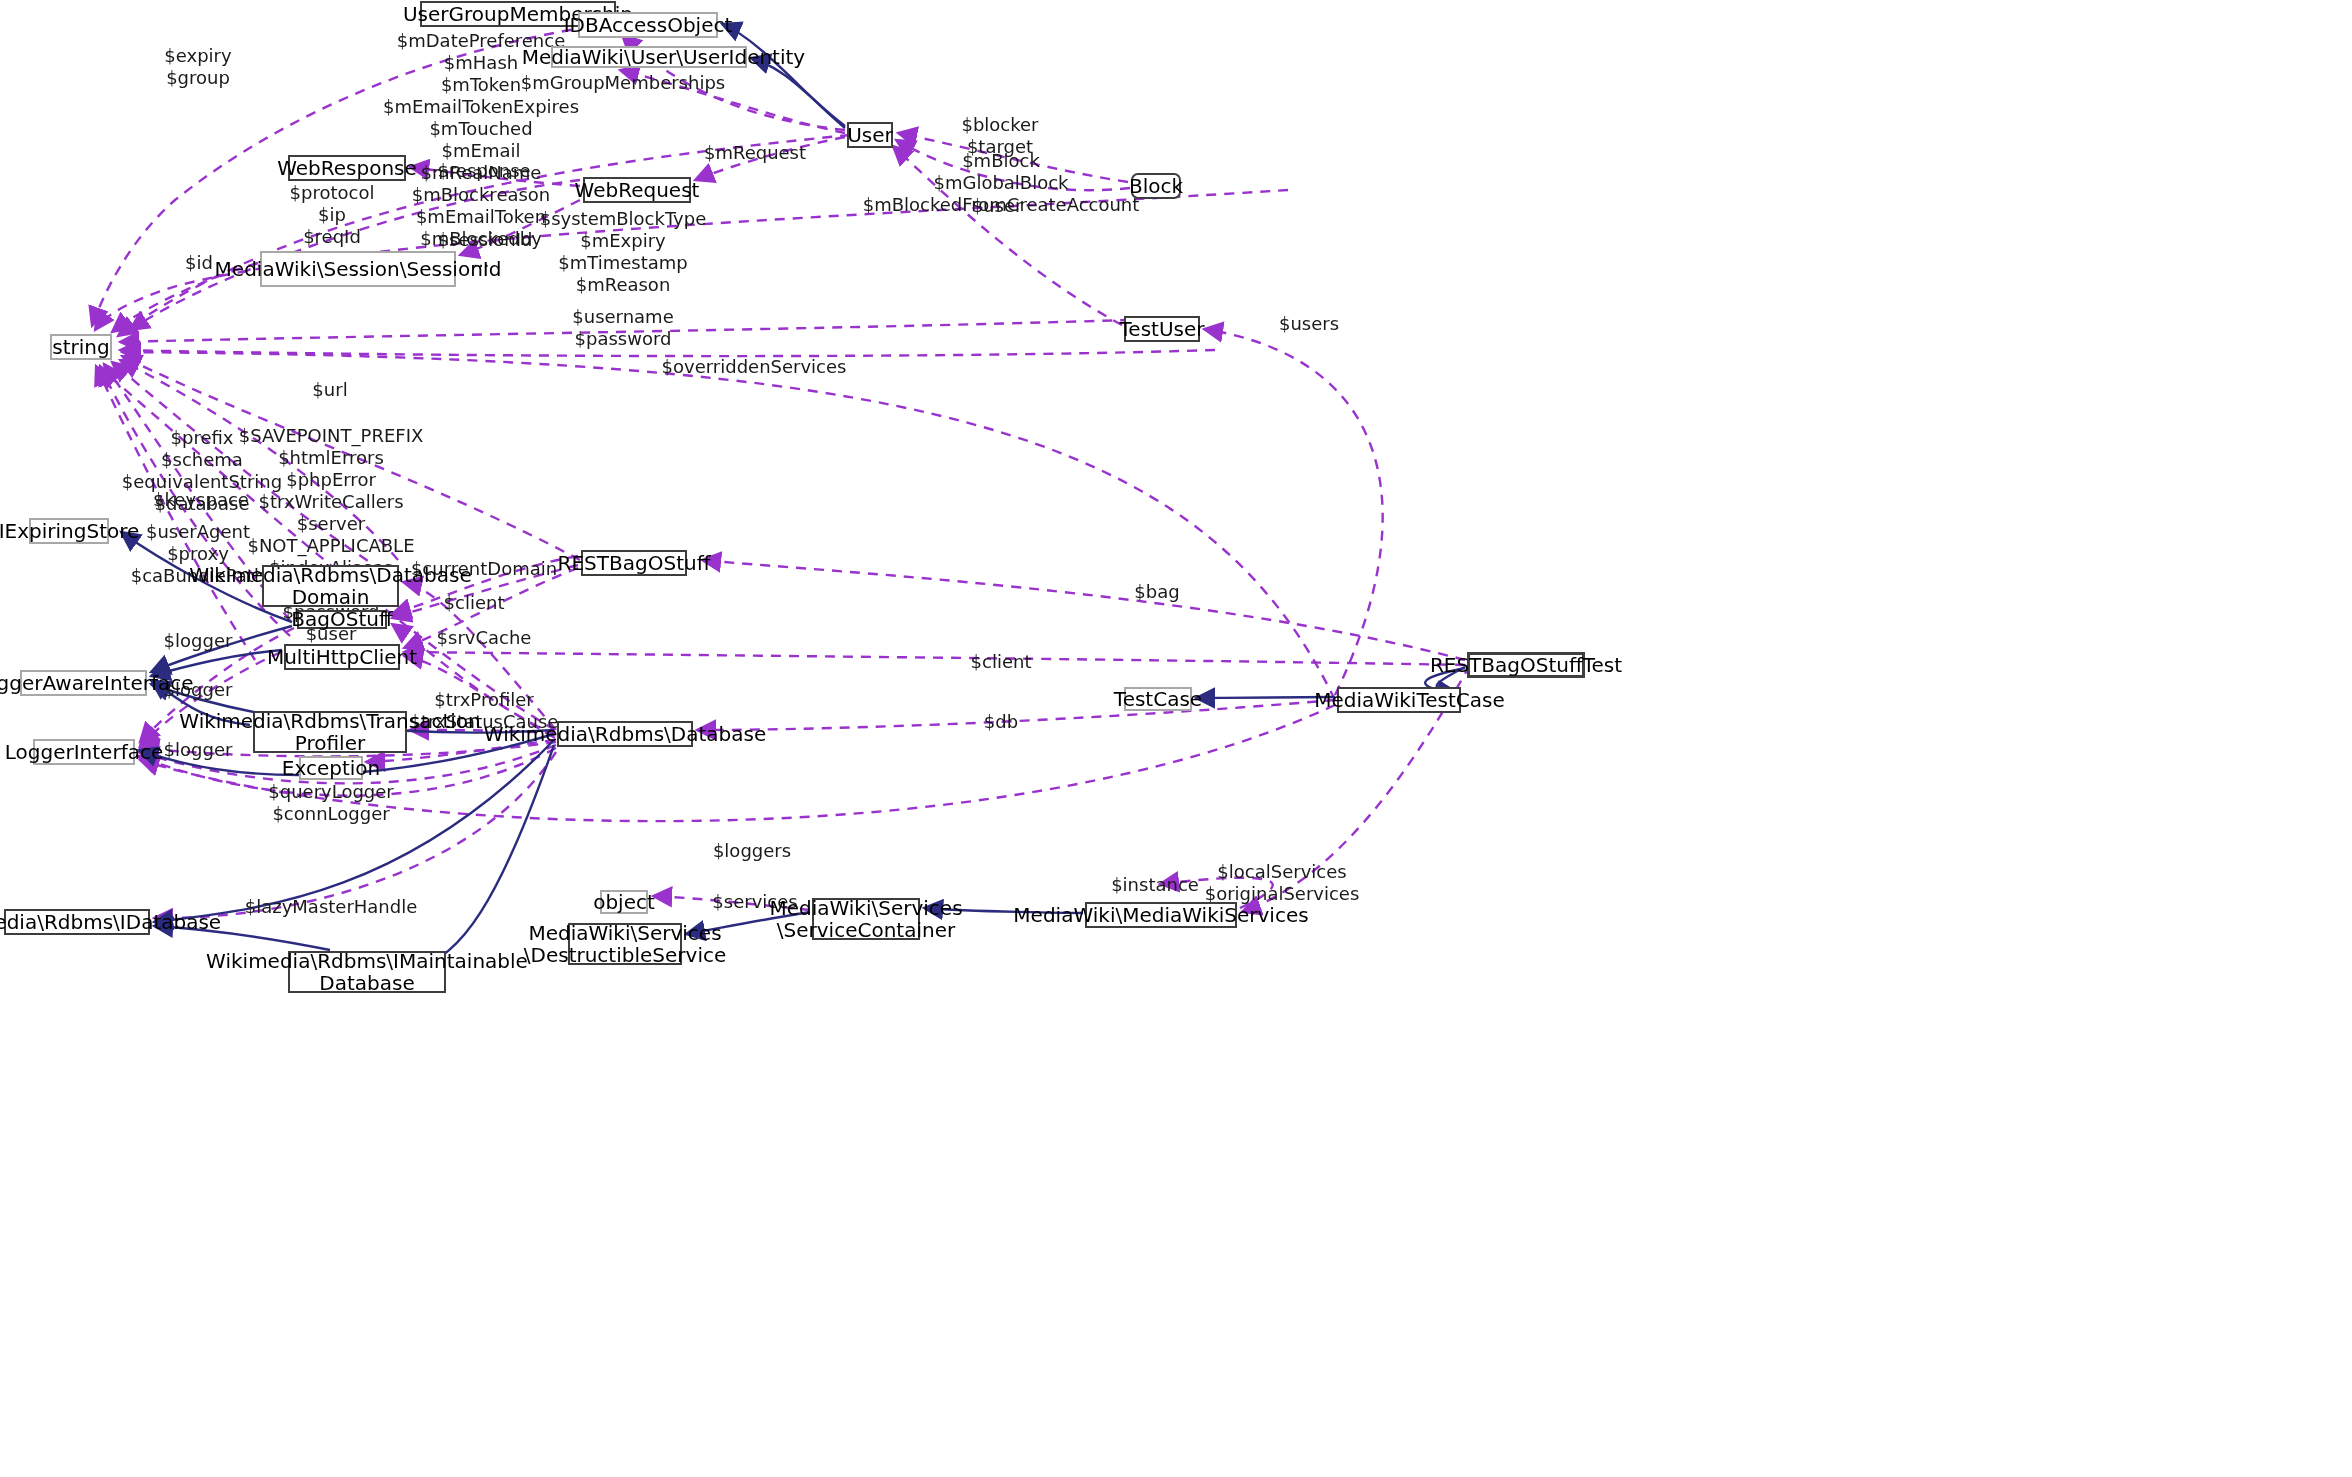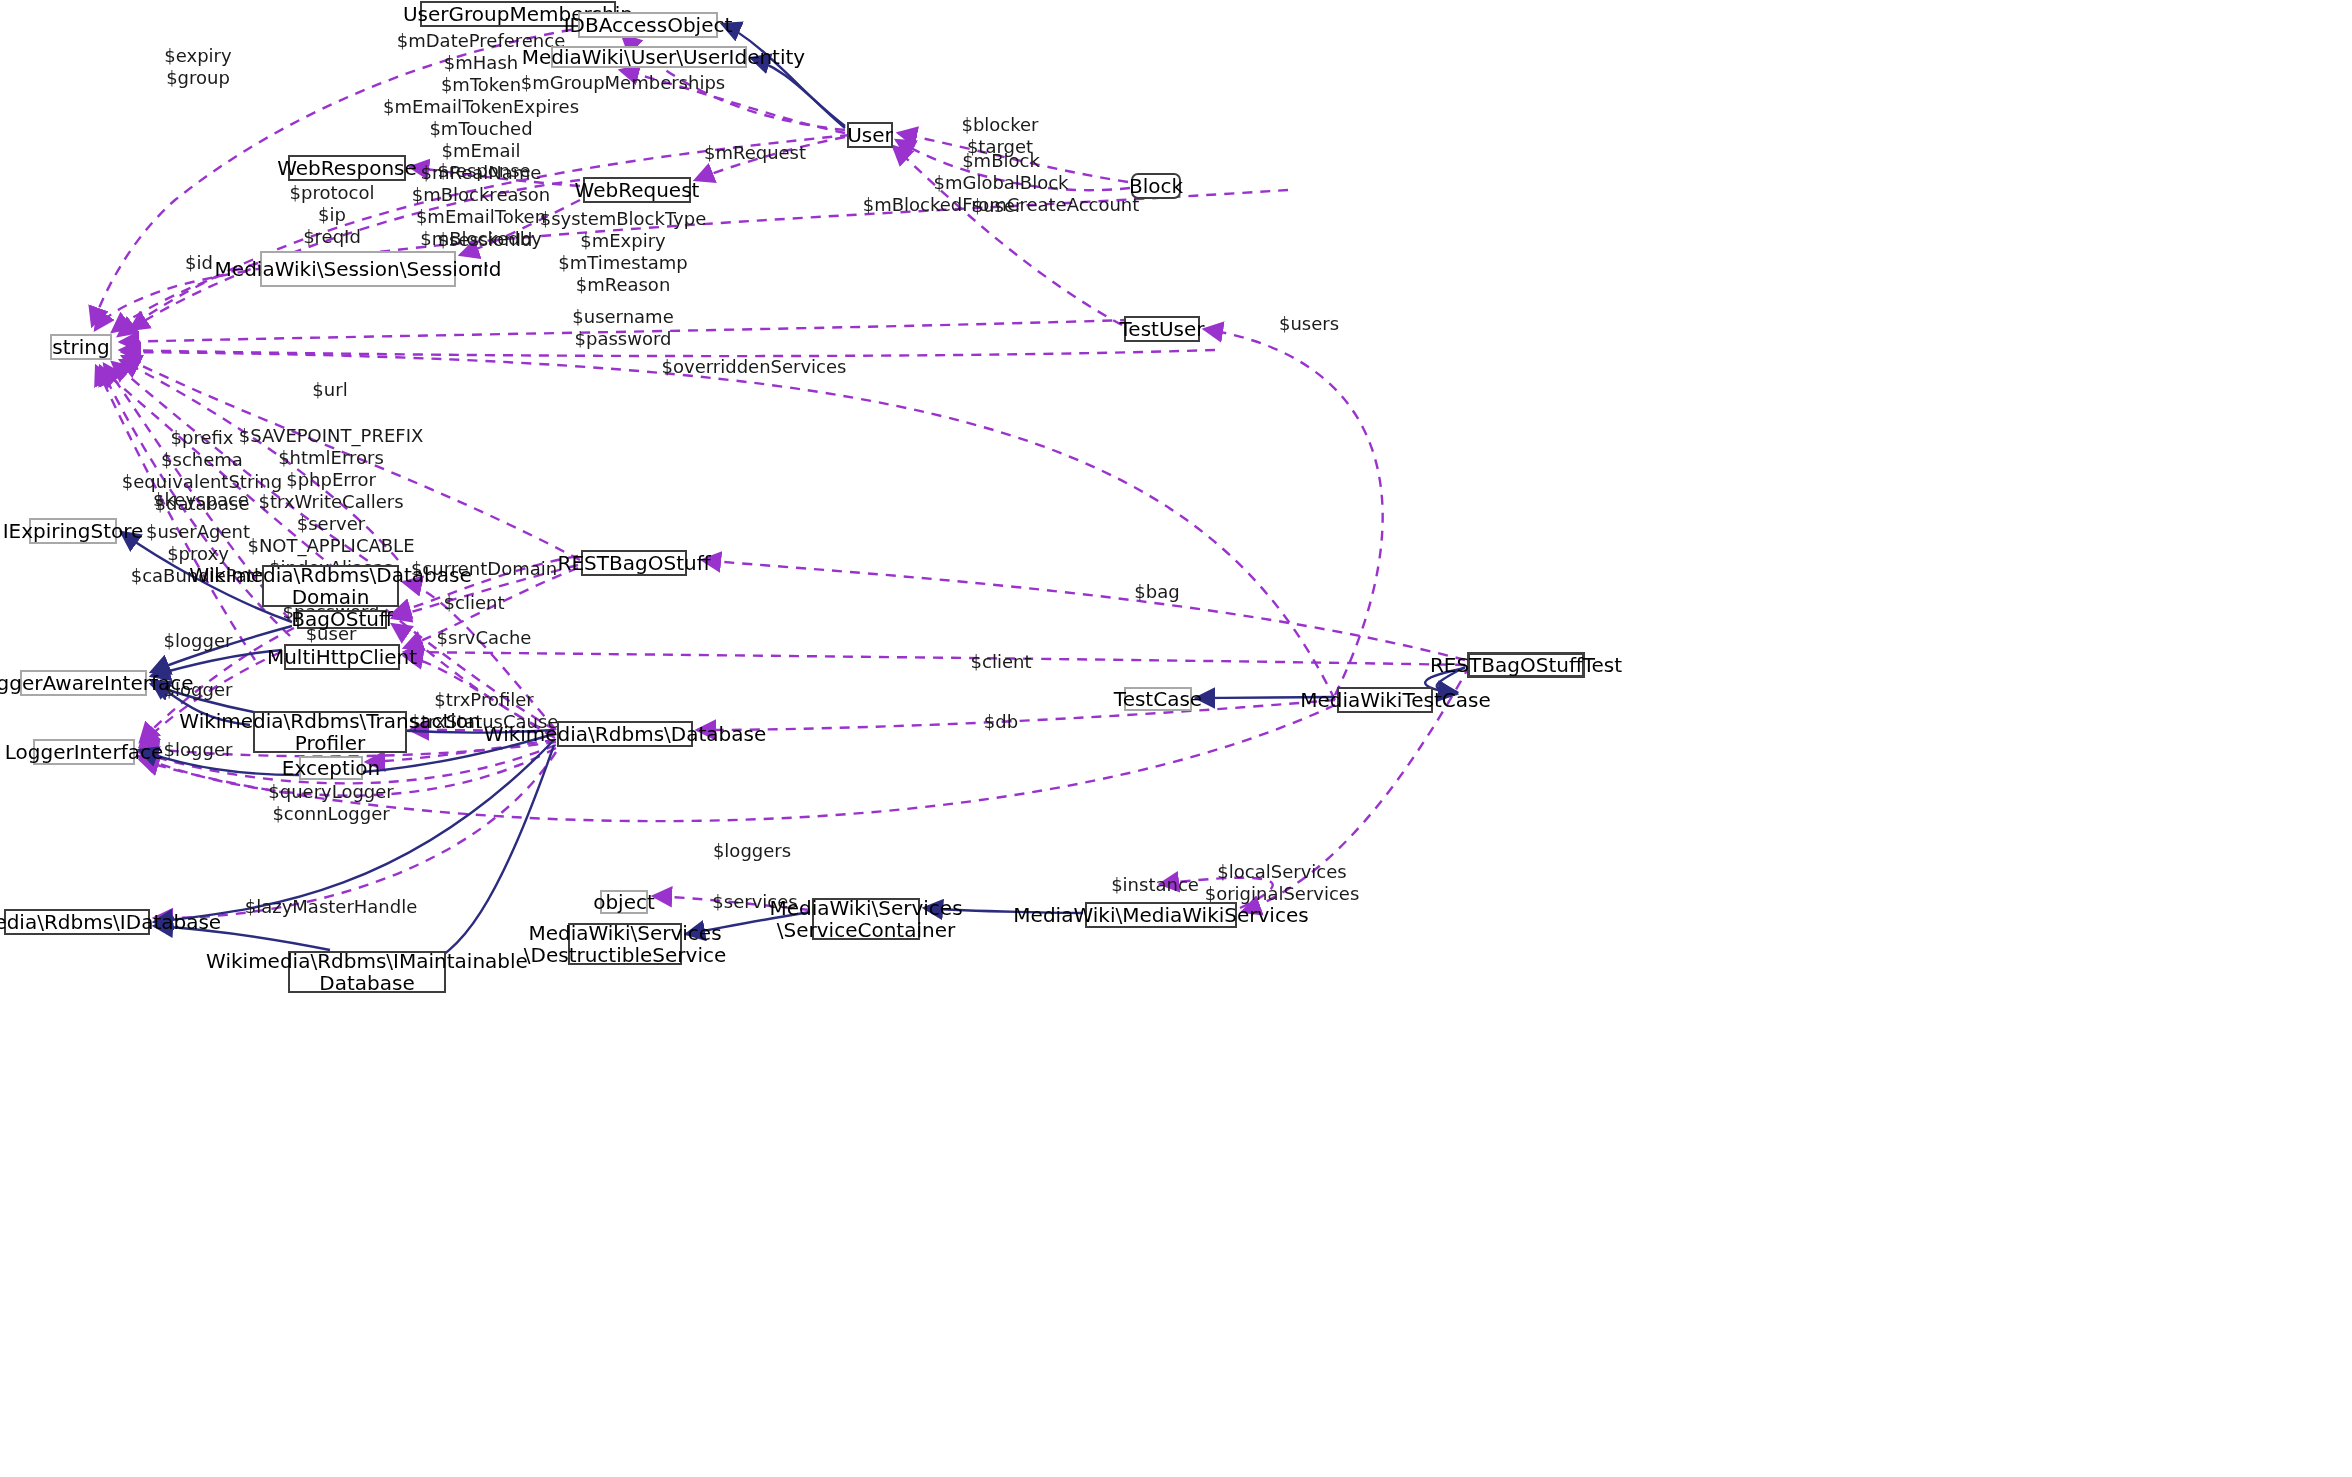--- a/index.html
+++ b/index.html
@@ -132,38 +132,38 @@
       <div class="node" style="left: 288px; top: 155px; width: 118px; height: 26px;">WebResponse</div>
       <div class="node" style="left: 583px; top: 177px; width: 108px; height: 26px;">WebRequest</div>
       <div class="node gray" style="left: 260px; top: 251px; width: 196px; height: 36px;">MediaWiki\Session\SessionId</div>
       <div class="node gray" style="left: 50px; top: 334px; width: 62px; height: 26px;">string</div>
       <div class="node" style="left: 1124px; top: 316px; width: 76px; height: 26px;">TestUser</div>
       <div class="node" style="left: 581px; top: 550px; width: 106px; height: 26px;">RESTBagOStuff</div>
       <div class="node" style="left: 262px; top: 565px; width: 137px; height: 42px;">Wikimedia\Rdbms\Database
 Domain</div>
       <div class="node" style="left: 297px; top: 610px; width: 90px; height: 19px;">BagOStuff</div>
       <div class="node" style="left: 284px; top: 644px; width: 116px; height: 26px;">MultiHttpClient</div>
-      <div class="node gray" style="left: 29px; top: 518px; width: 88px; height: 26px;">IExpiringStore</div>
+      <div class="node gray" style="left: 29px; top: 518px; width: 80px; height: 26px;">IExpiringStore</div>
       <div class="node gray" style="left: 20px; top: 670px; width: 127px; height: 26px;">LoggerAwareInterface</div>
       <div class="node gray" style="left: 33px; top: 739px; width: 102px; height: 26px;">LoggerInterface</div>
       <div class="node" style="left: 253px; top: 711px; width: 154px; height: 42px;">Wikimedia\Rdbms\Transaction
 Profiler</div>
       <div class="node gray" style="left: 299px; top: 756px; width: 64px; height: 24px;">Exception</div>
       <div class="node" style="left: 557px; top: 721px; width: 136px; height: 26px;">Wikimedia\Rdbms\Database</div>
       <div class="node" style="left: 4px; top: 909px; width: 146px; height: 26px;">Wikimedia\Rdbms\IDatabase</div>
       <div class="node" style="left: 252px; top: 951px; width: 158px; height: 42px; margin-left: 36px;">Wikimedia\Rdbms\IMaintainable
 Database</div>
       <div class="node gray" style="left: 600px; top: 890px; width: 48px; height: 24px;">object</div>
       <div class="node" style="left: 568px; top: 923px; width: 114px; height: 42px;">MediaWiki\Services
 \DestructibleService</div>
       <div class="node" style="left: 812px; top: 898px; width: 108px; height: 42px;">MediaWiki\Services
 \ServiceContainer</div>
       <div class="node" style="left: 1085px; top: 902px; width: 152px; height: 26px;">MediaWiki\MediaWikiServices</div>
       <div class="node gray" style="left: 1124px; top: 687px; width: 68px; height: 24px;">TestCase</div>
-      <div class="node" style="left: 1337px; top: 687px; width: 96px; height: 26px; padding-left: 28px;">MediaWikiTestCase</div>
+      <div class="node" style="left: 1337px; top: 687px; width: 124px; height: 26px; padding-left: 28px;">MediaWikiTestCase</div>
       <div class="node bold" style="left: 1467px; top: 652px; width: 118px; height: 26px;">RESTBagOStuffTest</div>
     </div>
   <div id="label-layer">
       <div class="edge-label" style="left: 198px; top: 45px;">$expiry
 $group</div>
       <div class="edge-label" style="left: 481px; top: 30px;">$mDatePreference
 $mHash
 $mToken
 $mEmailTokenExpires
 $mTouched

